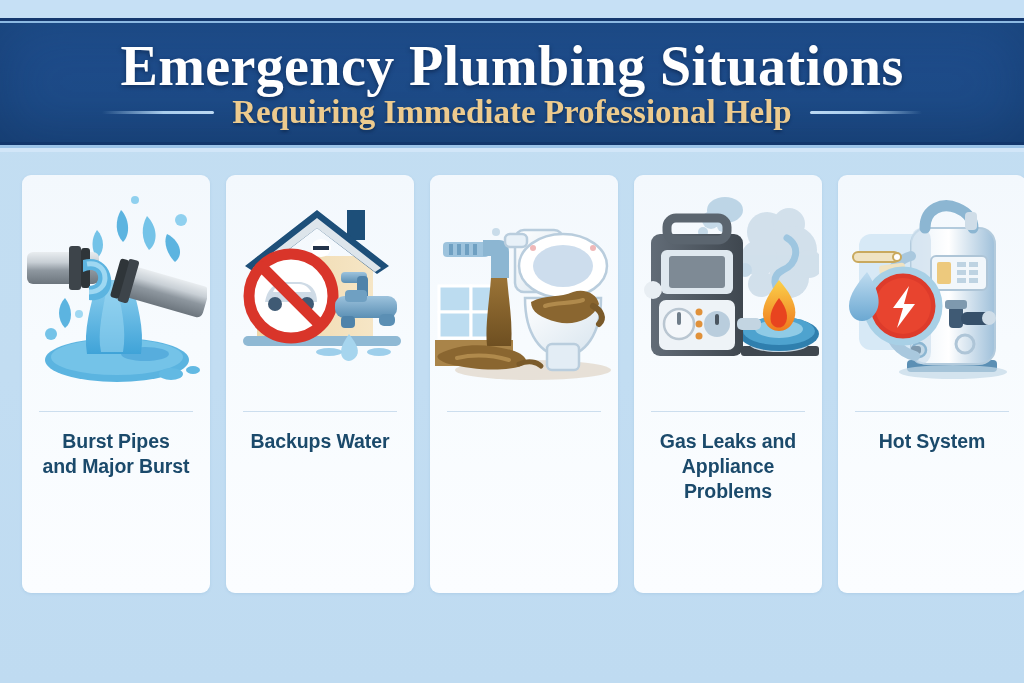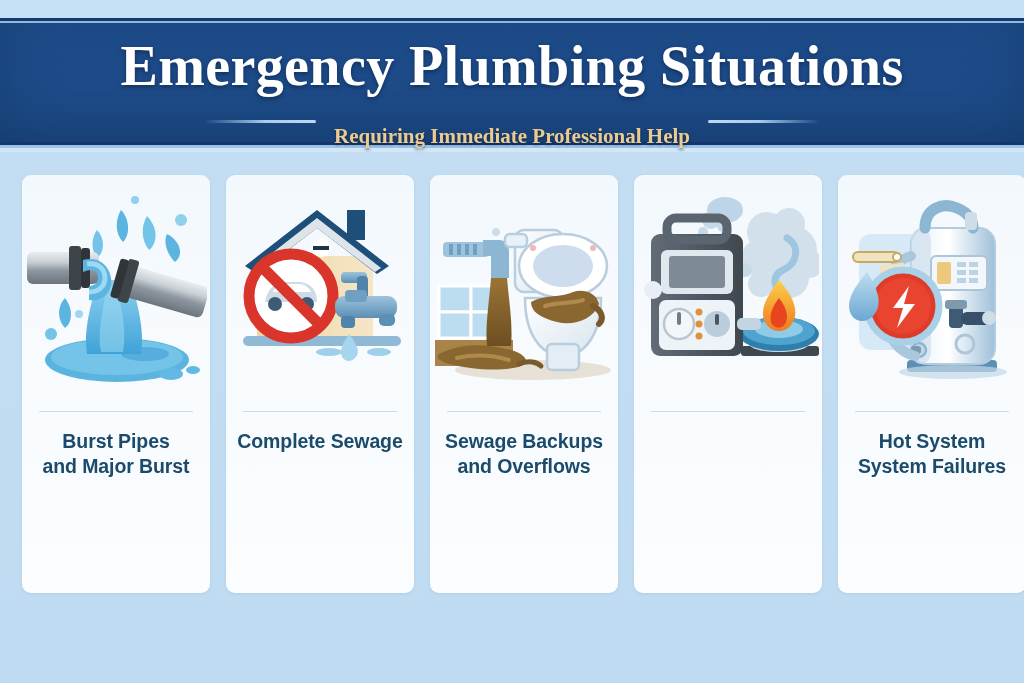--- a/index.html
+++ b/index.html
@@ -48,25 +48,24 @@
     position:absolute; left:0; top:94px; width:100%;
     display:flex; align-items:center; justify-content:center; gap:18px;
   }
   .sub-line { width:112px; height:3px;
               background:linear-gradient(90deg,rgba(150,196,236,0) 0%,#a9cdec 55%,#bcd9f3 100%);
               border-radius:2px; }
   .sub-line.right { background:linear-gradient(270deg,rgba(150,196,236,0) 0%,#a9cdec 55%,#bcd9f3 100%); }
   .subtitle {
     font-family:"Liberation Serif", serif;
     font-weight:bold;
-    font-size:21px;
+    font-size:33px;
     color:#edcb8e;
     text-shadow:0 2px 3px rgba(8,28,58,.5);
     white-space:nowrap;
-    margin-top:30px;
   }
 
   
   .cards { position:absolute; left:22px; top:175px; width:1004px; height:418px;
            display:flex; gap:16px;border-radius:6px; }
   .card {
     flex:1 1 0;
     background:linear-gradient(180deg,#f3f8fd 0%,#f7fbfe 40%,#fbfdff 100%);
     border-radius:9px;
     box-shadow:0 1px 3px rgba(90,140,185,.16);
@@ -218,21 +217,21 @@
           <defs>
             <linearGradient id="bodyG" x1="0" y1="0" x2="1" y2="0">
               <stop offset="0" stop-color="#eed6a8"></stop>
                 <stop offset="1" stop-color="#f6e6c6"></stop>
             </linearGradient>
           </defs>
         </svg>
       </div>
       <div class="divider"></div>
       <div class="label">
-        <div>Complete Sewage</div>
+        <div>Backups Water</div>
       </div>
     </div>
 
     <div class="card">
       <div class="art">
         <svg width="182" height="200" viewBox="0 0 182 200">
           <defs>
             <linearGradient id="sewG" x1="0" y1="0" x2="0" y2="1">
               <stop offset="0" stop-color="#9a7336"></stop>
                 <stop offset="1" stop-color="#6e4f21"></stop>
@@ -280,24 +279,20 @@
           <ellipse cx="130" cy="72" rx="30" ry="21" fill="#cddded"></ellipse>
           <circle cx="100" cy="54" r="3" fill="#f0b8b8"></circle>
           <circle cx="160" cy="54" r="3" fill="#f0b8b8"></circle>
 
           <path d="M98 108 C112 100 128 104 140 98 C152 94 164 100 166 110 C160 126 140 132 124 128 C108 124 98 118 98 108 Z" fill="#8a6630"></path>
           <path d="M112 112 C124 108 138 110 150 106" fill="none" stroke="#b08a4c" stroke-width="4" stroke-linecap="round"></path>
           <path d="M160 112 C168 116 172 124 166 130" fill="none" stroke="#7a5a2a" stroke-width="6" stroke-linecap="round"></path>
         </svg>
       </div>
       <div class="divider"></div>
-      <div class="label">
-        <div>Sewage Backups</div>
-        <div>and Overflows</div>
-      </div>
     </div>
 
     <div class="card">
       <div class="art">
         <svg width="182" height="200" viewBox="0 0 182 200">
           <defs>
             <linearGradient id="applG" x1="0" y1="0" x2="1" y2="0">
               <stop offset="0" stop-color="#626c77"></stop>
                 <stop offset="1" stop-color="#3f474f"></stop>
             </linearGradient>
@@ -344,20 +339,24 @@
           <circle cx="80" cy="130" r="13" fill="#b9cddd"></circle>
           <rect x="78" y="120" width="4" height="11" rx="2" fill="#4a5560"></rect>
           <circle cx="62" cy="118" r="3.5" fill="#e0913a"></circle>
           <circle cx="62" cy="130" r="3.5" fill="#e0913a"></circle>
           <circle cx="62" cy="142" r="3.5" fill="#e0913a"></circle>
           <circle cx="16" cy="96" r="9" fill="#e8eef3"></circle>
           <rect x="100" y="124" width="24" height="12" rx="5" fill="#c3d5e2"></rect>
         </svg>
       </div>
       <div class="divider"></div>
+      <div class="label">
+        <div>Gas Leaks and</div>
+        <div>Appliance Problems</div>
+      </div>
     </div>
 
     <div class="card">
       <div class="art">
         <svg width="182" height="200" viewBox="0 0 182 200">
           <defs>
             <linearGradient id="tankG" x1="0" y1="0" x2="1" y2="0">
               <stop offset="0" stop-color="#e9f2f9"></stop>
                 <stop offset=".45" stop-color="#ffffff"></stop>
               <stop offset="1" stop-color="#9fc0da"></stop>
@@ -409,18 +408,17 @@
           <path d="M68 92 L52 114 L62 114 L56 134 L74 110 L63 110 Z" fill="#ffffff"></path>
 
           <rect x="12" y="58" width="46" height="10" rx="5" fill="#f0e3c2" stroke="#c9a95e" stroke-width="2"></rect>
           <circle cx="56" cy="63" r="4" fill="#ffffff" stroke="#c9a95e" stroke-width="2"></circle>
           <path d="M26 78 C38 96 42 112 32 122 C22 132 8 126 8 112 C8 100 18 88 26 78 Z" fill="url(#dropG)"></path>
         </svg>
       </div>
       <div class="divider"></div>
       <div class="label">
         <div>Hot System</div>
-        <div>System Failures</div>
       </div>
     </div>
 
   </div>
 </div>
 
 </body></html>

